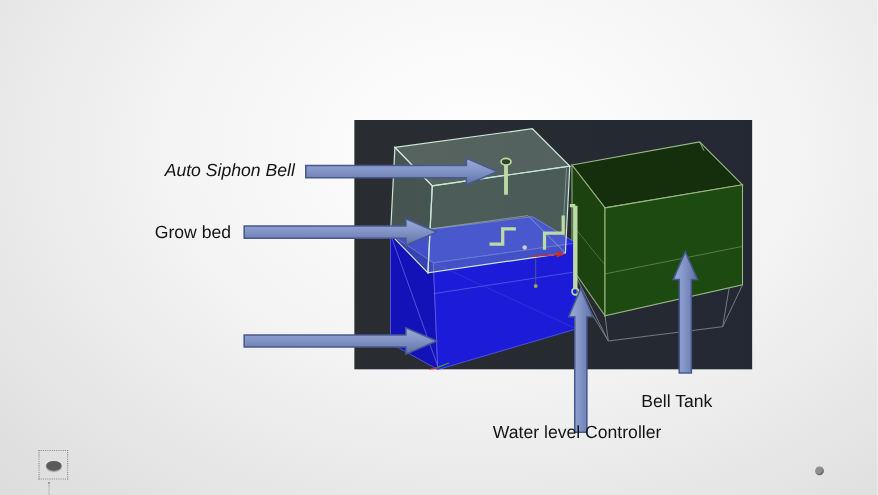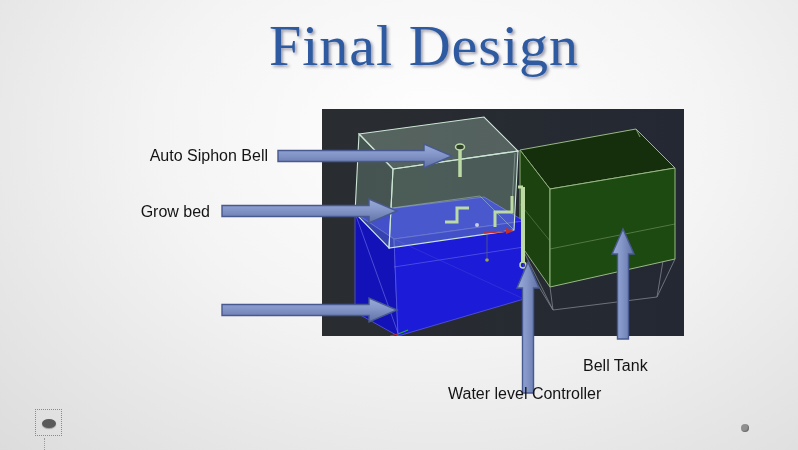--- a/index.html
+++ b/index.html
@@ -59,21 +59,20 @@
     border-radius:50%;
     background:#8f8f8f;
     box-shadow:inset -1px -1px 1px rgba(0,0,0,0.25);
   }
 </style>
 </head>
 <body>
 
 <div class="slide">
 
-  <div class="title">Final Design</div>
 
   <div class="cad-canvas">
     <svg width="362" height="227" viewBox="0 0 362 227">
       <defs>
         <linearGradient id="bgGrad" x1="0" y1="0" x2="1" y2="0">
           <stop offset="0" stop-color="#2a2d30"></stop>
           <stop offset="1" stop-color="#232833"></stop>
         </linearGradient>
       </defs>
 
@@ -153,21 +152,21 @@
         <stop offset="1" stop-color="#5f71a4"></stop>
       </linearGradient>
     </defs>
     <path fill="url(#arrH)" stroke="#47598f" stroke-width="1.4" d="M278,150.5 L424,150.5 L424,144 L452,156 L424,168 L424,161.5 L278,161.5 Z"></path>
     <path fill="url(#arrH)" stroke="#47598f" stroke-width="1.4" d="M222,205.5 L369,205.5 L369,199 L397,211 L369,223 L369,216.5 L222,216.5 Z"></path>
     <path fill="url(#arrH)" stroke="#47598f" stroke-width="1.4" d="M222,304.5 L369,304.5 L369,298 L397,310 L369,322 L369,315.5 L222,315.5 Z"></path>
     <path fill="url(#arrV)" stroke="#47598f" stroke-width="1.4" d="M522.5,393 L522.5,288 L517,288 L528,262 L539,288 L533.5,288 L533.5,393 Z"></path>
     <path fill="url(#arrV)" stroke="#47598f" stroke-width="1.4" d="M617.5,339 L617.5,254 L612,254 L623,229 L634,254 L628.5,254 L628.5,339 Z"></path>
   </svg>
 
-  <div class="callout r" style="right:530px;top:147px;">Auto Siphon Bell</div>
+  <div class="callout r" style="right:530px;top:147px;font-style:italic;">Auto Siphon Bell</div>
   <div class="callout r" style="right:588px;top:203px;margin-left:18px;">Grow bed</div>
   <div class="callout" style="left:583px;top:357px;">Bell Tank</div>
   <div class="callout" style="left:448px;top:385px;">Water level Controller</div>
 
   <div class="deco-placeholder">
     <div class="blob"></div>
   </div>
   <div class="deco-ticks"></div>
   <div class="deco-dot"></div>
 

